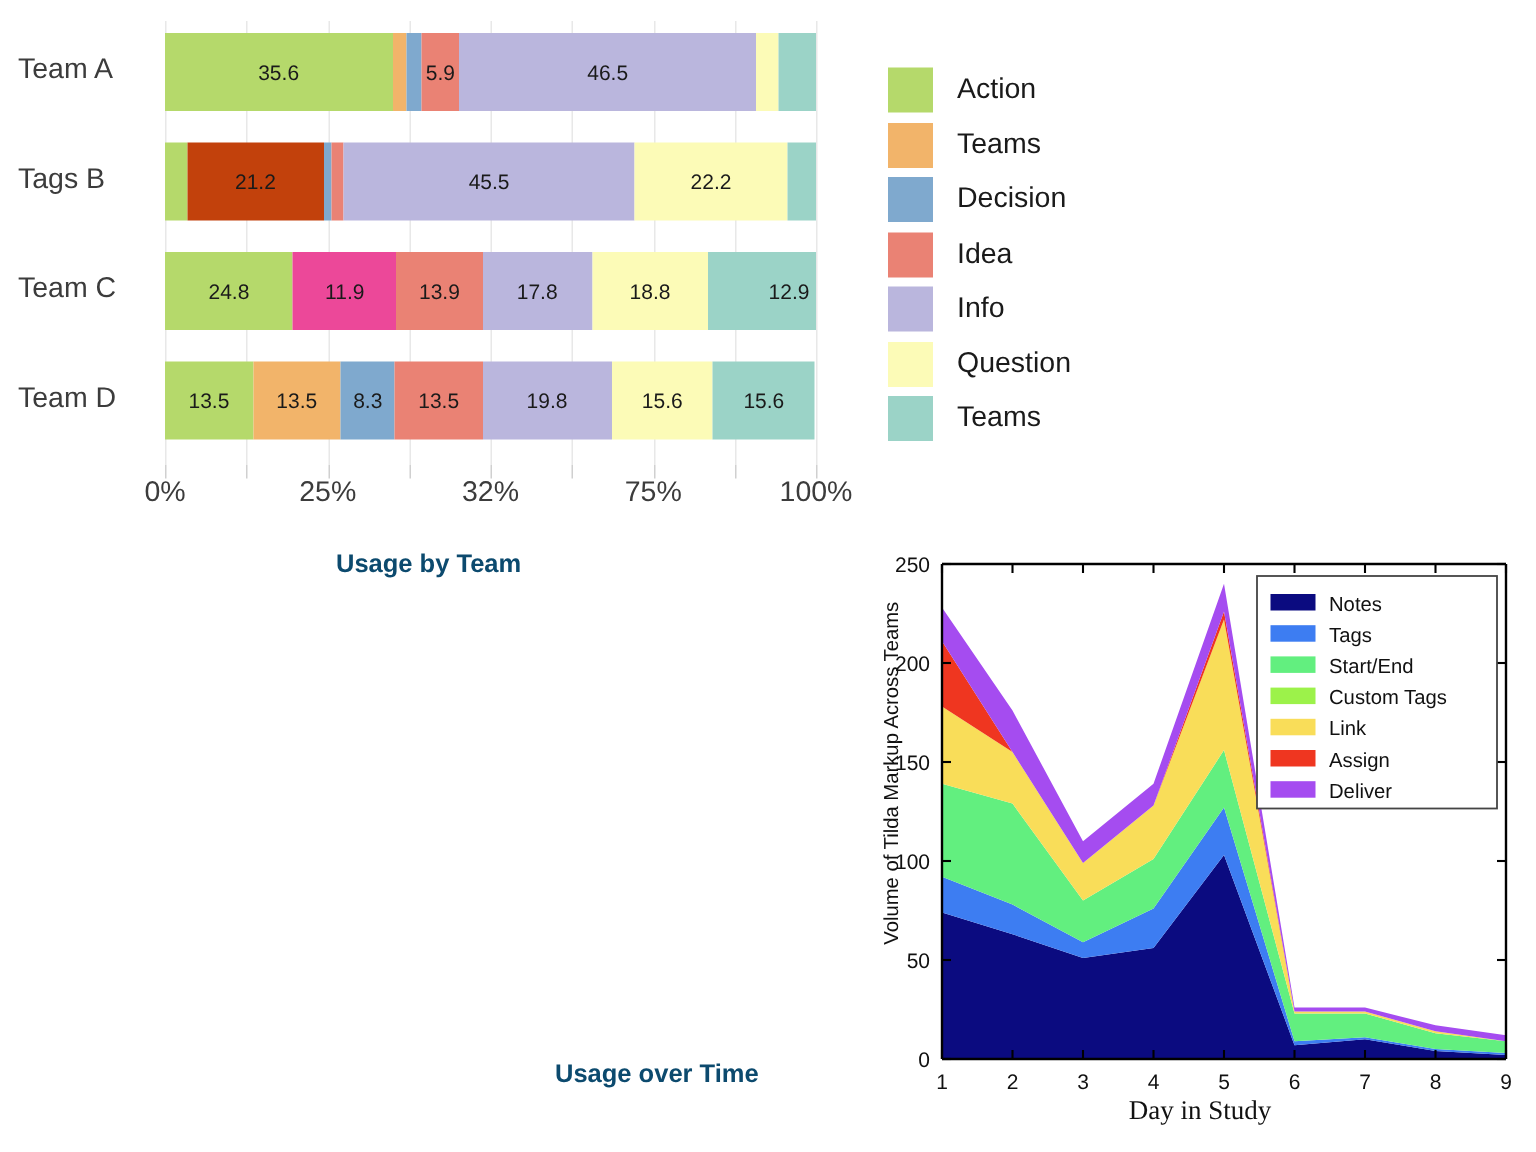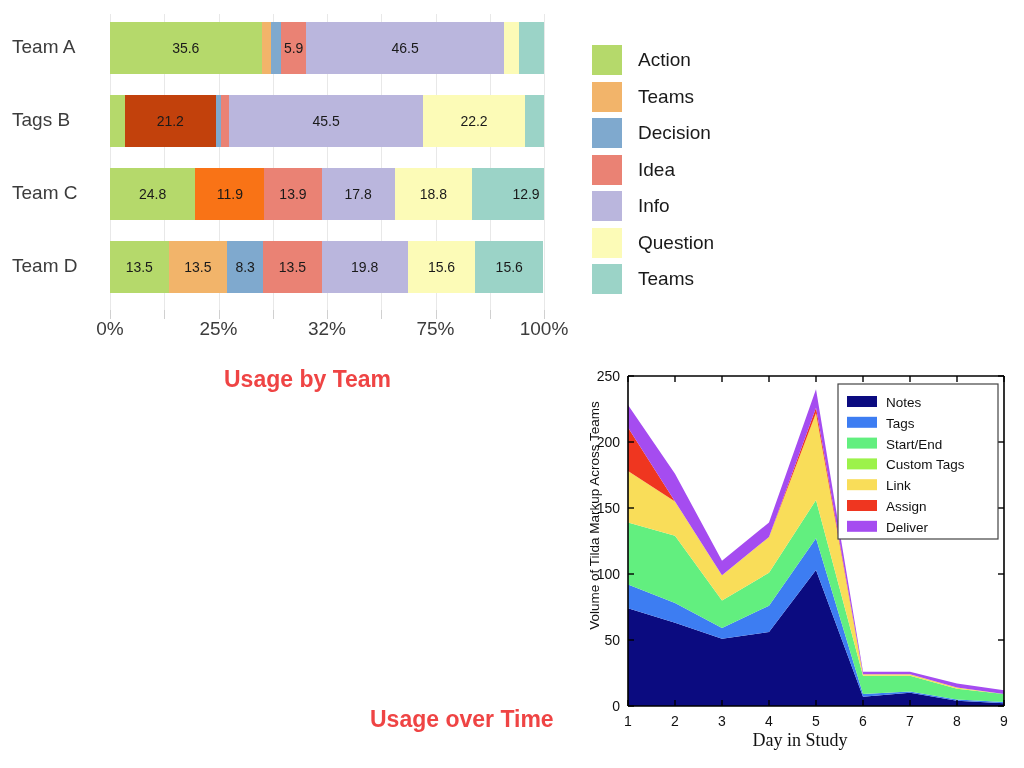--- a/index.html
+++ b/index.html
@@ -145,22 +145,22 @@
   .bar-legend-label {
     margin-left: 16px;
     font-size: 19px;
     color: #1a1a1a;
     font-family: "Liberation Sans", sans-serif;
   }
 
   .chart-title {
     position: absolute;
     font-weight: bold;
-    font-size: 23px;
-    color: #ef4444;
+    font-size: 17px;
+    color: #0c4a6e;
     font-family: "Liberation Sans", sans-serif;
     white-space: nowrap;
   }
   #title-usage-by-team {
     left: 224px;
     top: 366px;
   }
   #title-usage-over-time {
     left: 370px;
     top: 706px;
@@ -268,21 +268,21 @@
           </div>
           <div class="bar-seg" style="width: 103px; background: rgb(252, 251, 183);">
             <span>22.2</span>
           </div>
           <div class="bar-seg" style="width: 19.53px; background: rgb(155, 211, 199);"></div>
         </div>
         <div class="bar-row r2">
           <div class="bar-seg" style="width: 90px; background: rgb(181, 217, 107);">
             <span>24.8</span>
           </div>
-          <div class="bar-seg" style="width: 73px; background: #f97316; text-align: center;">
+          <div class="bar-seg" style="width: 73px; background: #ec4899; text-align: center;">
             <span>11.9</span>
           </div>
           <div class="bar-seg" style="width: 60.326px; background: rgb(234, 130, 116);">
             <span>13.9</span>
           </div>
           <div class="bar-seg" style="width: 77.252px; background: rgb(186, 182, 221);">
             <span>17.8</span>
           </div>
           <div class="bar-seg" style="width: 81.592px; background: rgb(252, 251, 183);">
             <span>18.8</span>

